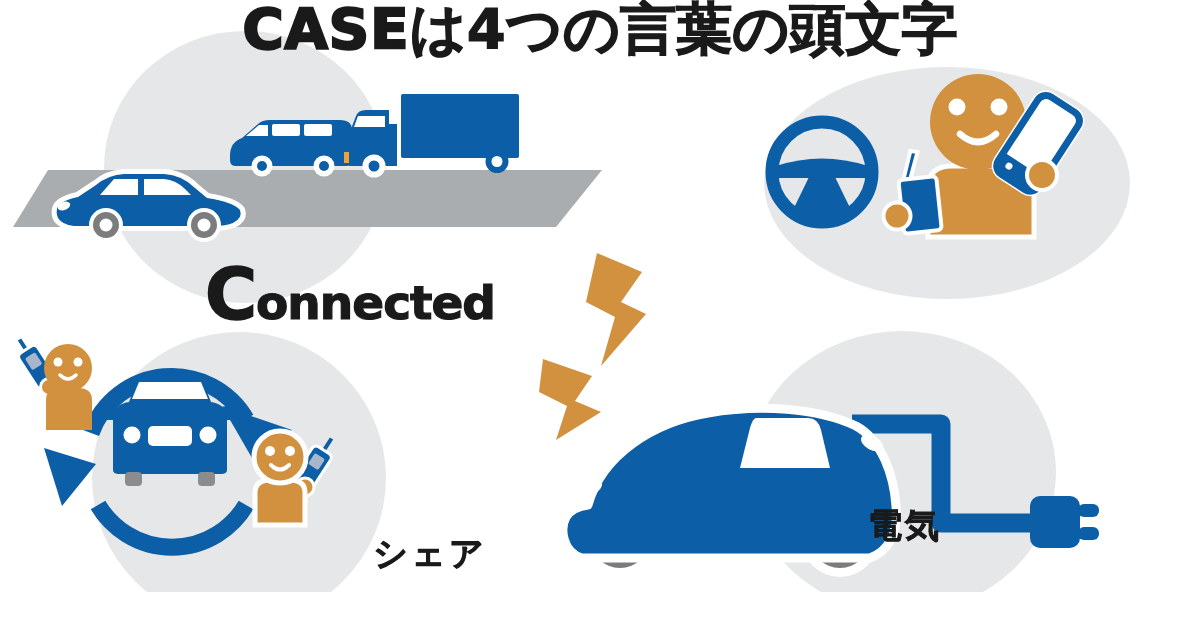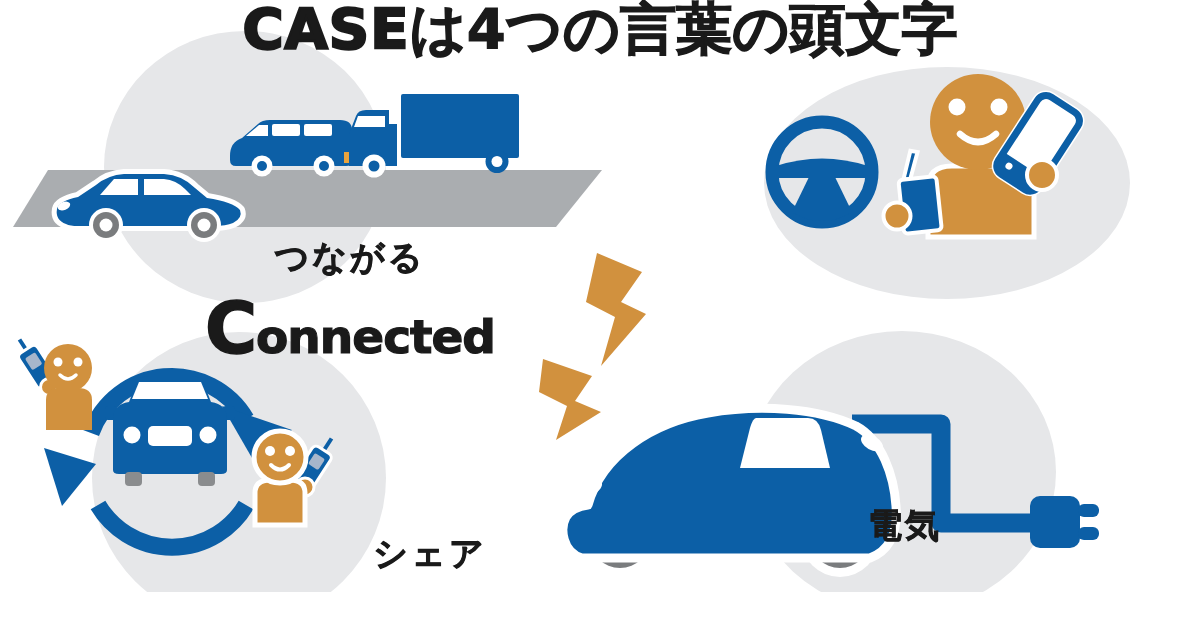--- a/index.html
+++ b/index.html
@@ -187,21 +187,20 @@
       <ellipse cx="33" cy="100" rx="14" ry="8" fill="#ffffff" transform="rotate(-26 33 100)"></ellipse>
       <ellipse cx="316" cy="55" rx="12" ry="7" fill="#ffffff" transform="rotate(30 316 55)"></ellipse>
     </g>
   </svg>
 
   <div class="title">
     <span class="title-case">CASE</span><span class="title-jp">は4つの言葉の頭文字</span>
   </div>
 
   <div id="label-connected" class="quad-label">
-    <div class="jp">つながる</div>
     <div class="en">
       <span class="initial">C</span><span>onnected</span>
     </div>
   </div>
 
 
   <div id="label-shared" class="quad-label">
     <div class="jp">シェア</div>
   </div>
 

